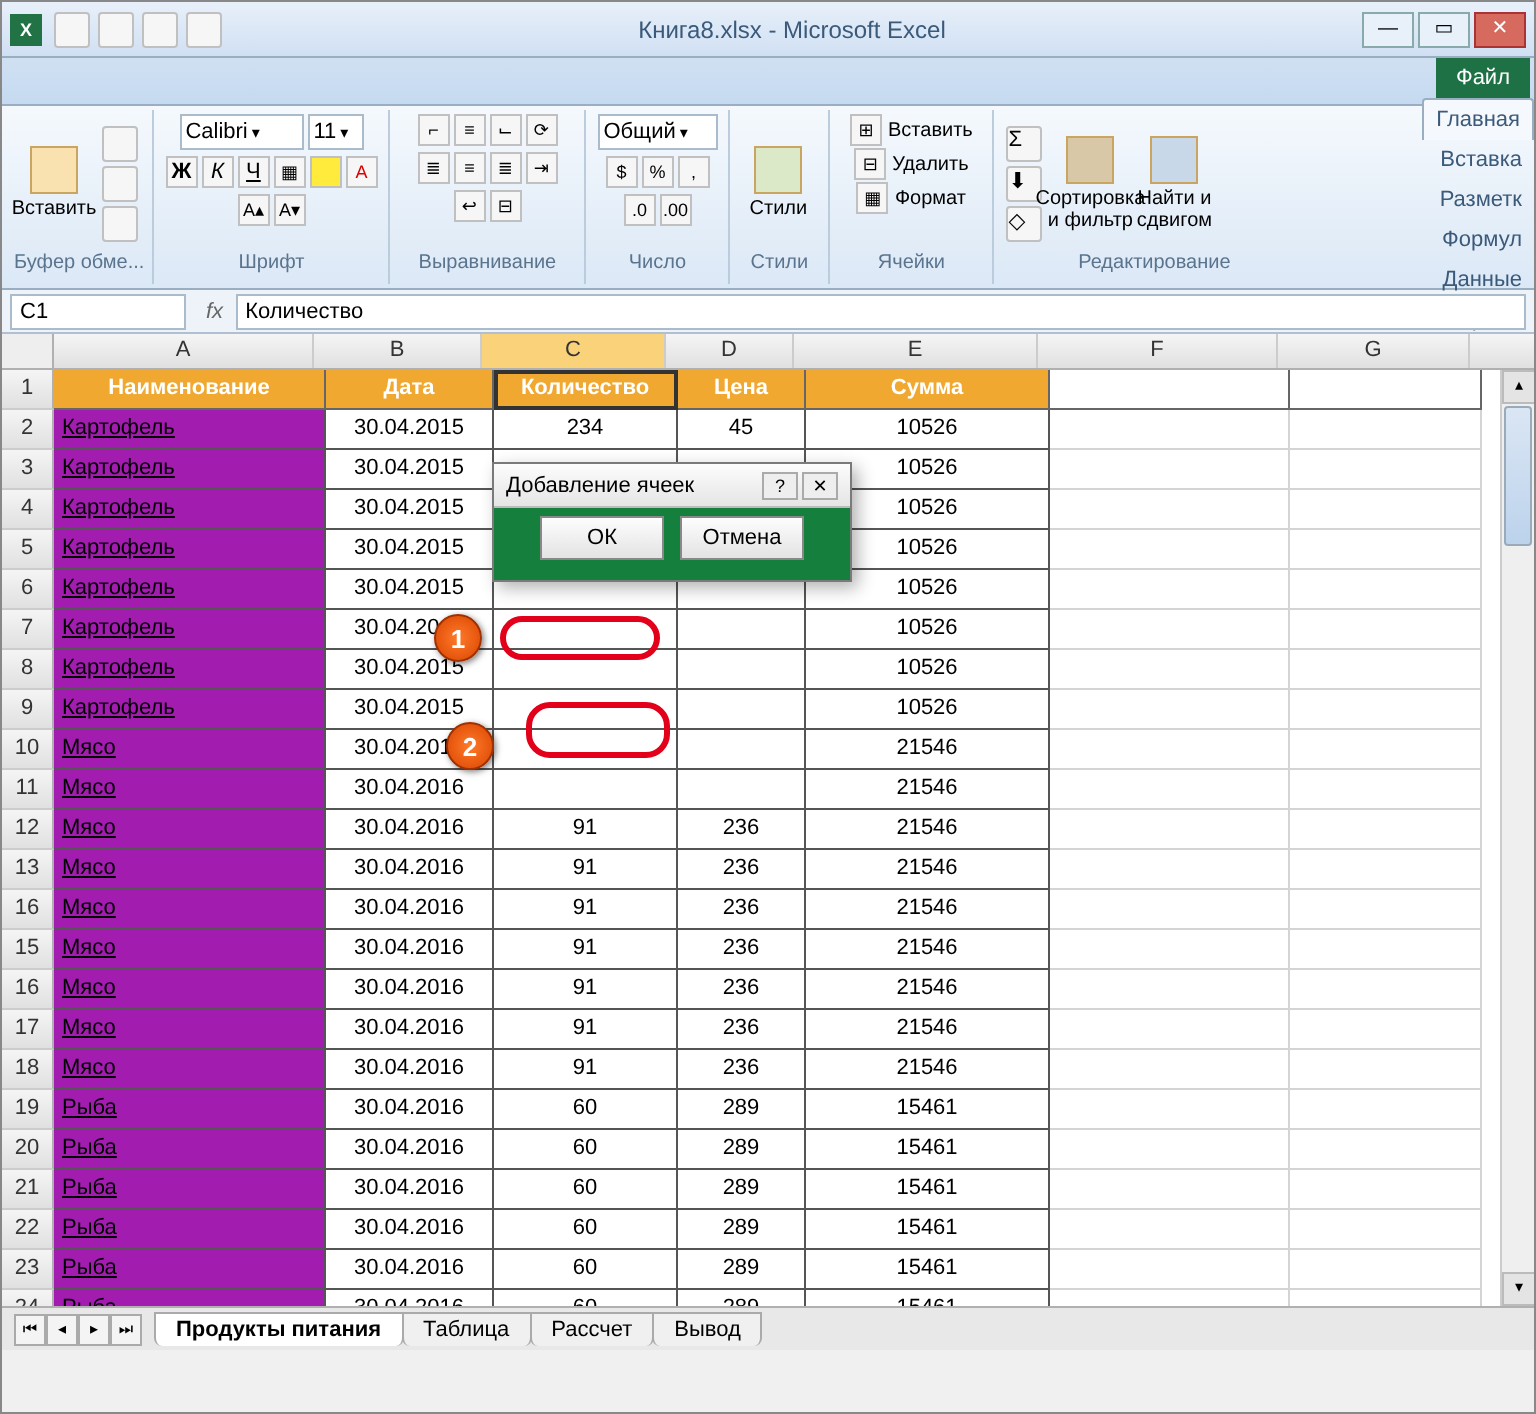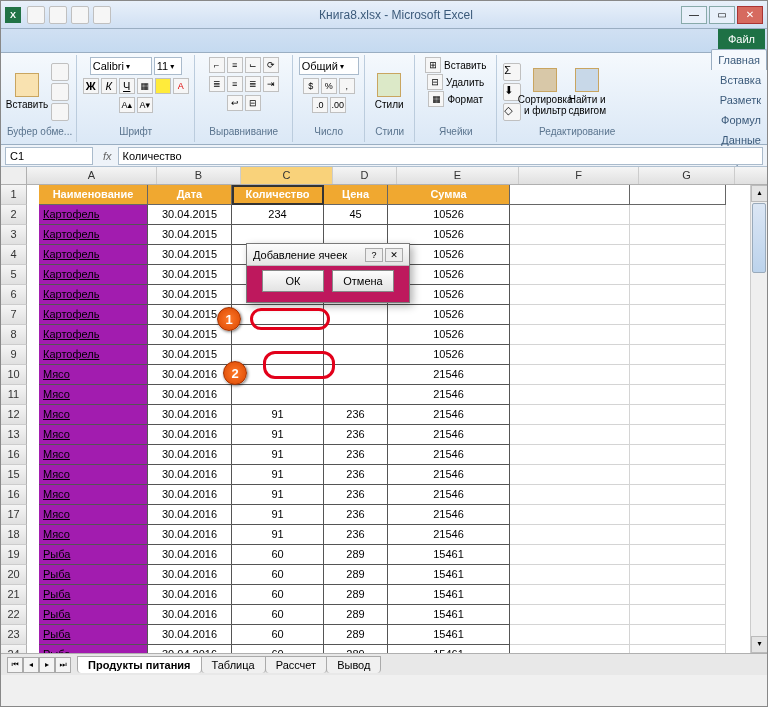--- a/index.html
+++ b/index.html
@@ -49,39 +49,39 @@
 .ch.C.sel { background: #f9d27a; }
 .ch.D { width: 64px; }
 .ch.E { width: 122px; }
 .ch.F { width: 120px; }
 .ch.G { width: 96px; }
 
 .rows { position: relative; }
 .row { display: flex; height: 20px; }
 .rh { width: 26px; background: linear-gradient(#f5f5f5,#e0e0e0); border-right: 1px solid #b0b0b0; border-bottom: 1px solid #ccc; text-align: center; line-height: 19px; color: #333; }
 .cell { border-right: 1px solid #c8c8c8; border-bottom: 1px solid #c8c8c8; padding: 0 4px; line-height: 19px; text-align: center; overflow: hidden; white-space: nowrap; }
-.cell.A { width: 109px; text-align: left; margin-left: 12px; }
+.cell.A { width: 136px; text-align: left; }
 .cell.B { width: 84px; }
 .cell.C { width: 92px; }
 .cell.D { width: 64px; }
 .cell.E { width: 122px; }
 .cell.F { width: 120px; }
 .cell.G { width: 96px; }
 
 .hdr-row .cell { background: #f0a830; color: #fff; font-weight: bold; border-right: 1px solid #666; border-bottom: 1px solid #666; }
 .hdr-row .cell.A { text-align: center; }
 .hdr-row .cell.F, .hdr-row .cell.G { background: #fff; color: #000; font-weight: normal; }
 
 .data-row .cell.A { background: #a21caf; border-right: 1px solid #555; border-bottom: 1px solid #555; text-decoration: underline; }
 .data-row .cell { border-right: 1px solid #555; border-bottom: 1px solid #555; }
 .data-row .cell.F, .data-row .cell.G { border-right: 1px solid #d4d4d4; border-bottom: 1px solid #d4d4d4; }
 
 .sel-cell { outline: 2px solid #333; outline-offset: -2px; background: #fff; }
 
-.dialog { position: absolute; left: 245px; top: 76px; width: 164px; background: #be185d; border: 1px solid #7a7a7a; box-shadow: 3px 3px 8px rgba(0,0,0,0.3); z-index: 50; }
+.dialog { position: absolute; left: 245px; top: 64px; width: 180px; background: #15803d; border: 1px solid #7a7a7a; box-shadow: 3px 3px 8px rgba(0,0,0,0.3); z-index: 50; }
 .dlg-title { height: 22px; background: linear-gradient(#fcfcfc,#e5e5e5); border-bottom: 1px solid #bbb; display: flex; align-items: center; padding: 0 6px; font-size: 11px; }
 .dlg-title .dlg-btns { margin-left: auto; display: flex; gap: 2px; }
 .dlg-title .dlg-btns span { width: 18px; height: 14px; border: 1px solid #aaa; background: #eee; text-align: center; line-height: 12px; font-size: 9px; }
 .dlg-body { padding: 8px 10px; }
 .dlg-group-label { margin-bottom: 4px; }
 .radio-row { display: flex; align-items: center; gap: 4px; margin: 3px 0 3px 6px; }
 .radio-row input { margin: 0; }
 .dlg-buttons { display: flex; gap: 8px; justify-content: center; padding: 4px 0 10px; }
 .dlg-btn { width: 62px; height: 22px; border: 1px solid #888; background: linear-gradient(#fdfdfd,#e3e3e3); text-align: center; line-height: 20px; }
 

